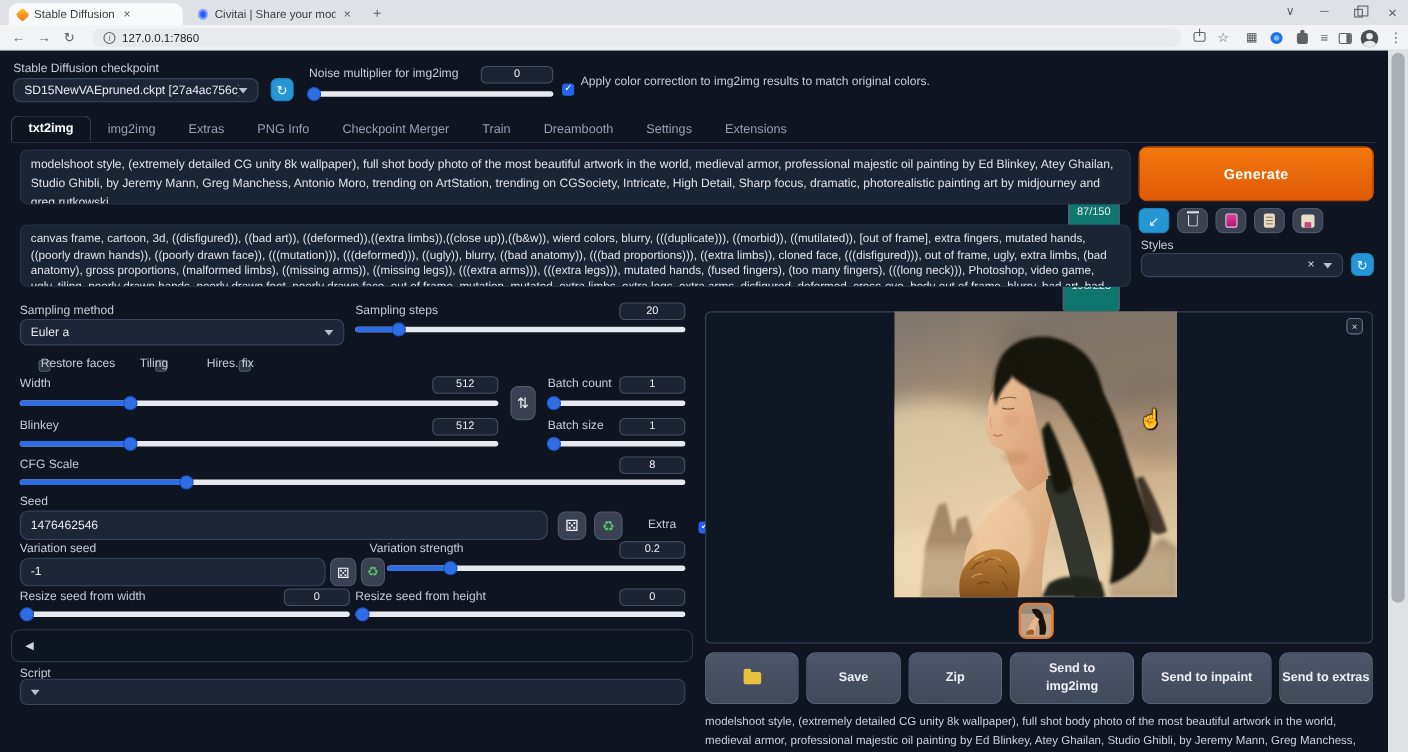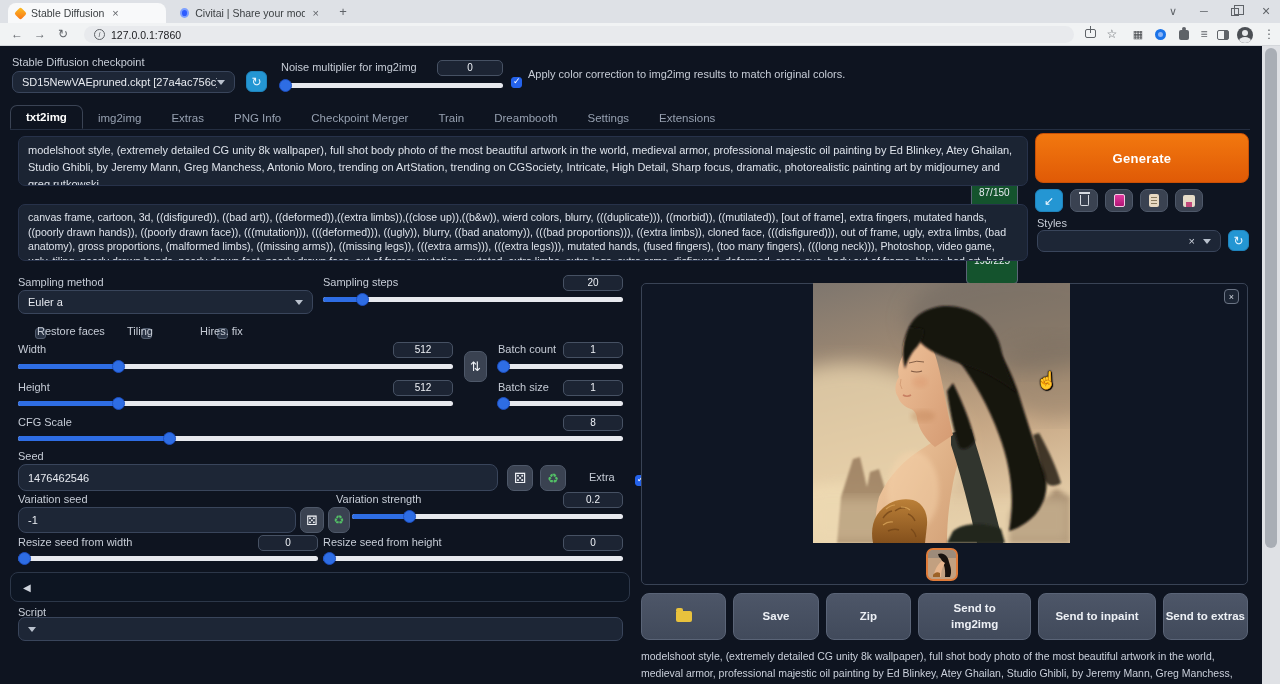--- a/index.html
+++ b/index.html
@@ -45,21 +45,21 @@
   .caret { width:0; height:0; border-left:4px solid transparent; border-right:4px solid transparent; border-top:5px solid #b9c1cd; }
   .numbox { background:#1c2433; border:1px solid #465163; border-radius:5px; font-size:10px; color:#eef1f6; text-align:center; line-height:14px; }
   .slider { height:5px; border-radius:3px; background:#e7e9ee; }
   .slider .fill { position:absolute; left:0; top:0; height:5px; border-radius:3px; background:#2e6de4; }
   .knob { position:absolute; top:-4px; width:13px; height:13px; border-radius:50%; background:#2e6de4; border:1px solid #1d4fc0; margin-left:-6px; }
   .cb { width:11px; height:11px; border-radius:3px; background:#2a3445; border:1px solid #515c6e; display:inline-block; position:relative; flex:none; }
   .cb.checked { background:#2563eb; border-color:#2563eb; }
   .cb.checked:before { content:"✓"; position:absolute; left:1px; top:-2px; color:#fff; font-size:9px; }
   .ubtn { background:#3a4251; border:1px solid #4e5869; border-radius:7px; display:flex; align-items:center; justify-content:center; color:#f0f2f6; }
   .bluebtn { background:#2496d3; border:1px solid #1f84bd; border-radius:6px; display:flex; align-items:center; justify-content:center; color:#eaf6ff; }
-  .badge { background:#14532d; border:1px solid #5b6577; border-radius:4px; font-size:10px; color:#e8ebf2; padding:17px 7px;margin-top:44px; }
+  .badge { background:#0f766e; border:1px solid #5b6577; border-radius:4px; font-size:10px; color:#e8ebf2; padding:17px 7px;margin-top:44px; }
   .txtarea { background:#1b2433; border:1px solid #27324a; border-radius:7px; font-size:11px; line-height:1.55; color:#dde2ea; padding:5px 9px; overflow:hidden; }
   .tabrow { position:absolute; left:10px; top:59px; width:1240px; height:25px; border-bottom:1px solid #242e41; display:flex; align-items:flex-end; }
   .tab { font-size:11.5px; color:#96a0b0; padding:5px 15px; }
   .tab.sel { color:#fff; font-weight:bold; border:1px solid #3a4354; border-bottom:1px solid #0e1420; border-radius:7px 7px 0 0; background:#0e1420; }
   .genbtn { background:linear-gradient(180deg,#f2780f,#e05a06); border-radius:8px; color:#fff; font-size:13px; font-weight:bold; display:flex; align-items:center; justify-content:center; letter-spacing:.3px; border:1px solid #c94f05; }
   .gbtn { flex:1; background:linear-gradient(180deg,#4d5668,#414a5b); border:1px solid #5a6477; border-radius:8px; color:#edf0f5; font-size:11.5px; font-weight:bold; display:flex; align-items:center; justify-content:center; text-align:center; line-height:1.35; }
   .folder { width:16px; height:11px; background:#e9c23d; border-radius:1px 2px 2px 2px; position:relative; }
   .folder:before { content:""; position:absolute; left:0; top:-3px; width:7px; height:3px; background:#e9c23d; border-radius:2px 2px 0 0; }
   .trash { width:9px; height:11px; border:1px solid #d7dbe2; border-top:none; border-radius:0 0 2px 2px; position:relative; }
   .trash:before { content:""; position:absolute; left:-2px; top:-3px; width:11px; height:2px; background:#d7dbe2; }
@@ -188,38 +188,38 @@
     <div class="abs slider" style="left:323px;top:251px;width:300px;">
       <div class="fill" style="width:13%;"></div>
         <div class="knob" style="left:13%;"></div>
     </div>
 
     <span class="abs cb" style="left:20px;top:279px;"></span>
     <div class="abs lbl" style="left:37px;top:279px;">Restore faces</div>
     <span class="abs cb" style="left:110px;top:279px;"></span>
     <div class="abs lbl" style="left:127px;top:279px;">Tiling</div>
     <span class="abs cb" style="left:171px;top:279px;"></span>
-    <div class="abs lbl" style="left:200px;top:279px;">Hires. fix</div>
+    <div class="abs lbl" style="left:188px;top:279px;">Hires. fix</div>
 
     <div class="abs lbl" style="left:18px;top:297px;">Width</div>
     <div class="abs numbox" style="left:393px;top:296px;width:60px;height:16px;">512</div>
     <div class="abs slider" style="left:18px;top:318px;width:435px;">
       <div class="fill" style="width:23%;"></div>
         <div class="knob" style="left:23%;"></div>
     </div>
     <div class="abs lbl" style="left:498px;top:297px;">Batch count</div>
     <div class="abs numbox" style="left:563px;top:296px;width:60px;height:16px;">1</div>
     <div class="abs slider" style="left:498px;top:318px;width:125px;">
       <div class="fill" style="width:4%;"></div>
         <div class="knob" style="left:4%;"></div>
     </div>
 
     <div class="abs ubtn" style="left:464px;top:305px;width:23px;height:31px;font-size:13px;">⇅</div>
 
-    <div class="abs lbl" style="left:18px;top:335px;">Height</div>
+    <div class="abs lbl" style="left:18px;top:335px;">Blinkey</div>
     <div class="abs numbox" style="left:393px;top:334px;width:60px;height:16px;">512</div>
     <div class="abs slider" style="left:18px;top:355px;width:435px;">
       <div class="fill" style="width:23%;"></div>
         <div class="knob" style="left:23%;"></div>
     </div>
     <div class="abs lbl" style="left:498px;top:335px;">Batch size</div>
     <div class="abs numbox" style="left:563px;top:334px;width:60px;height:16px;">1</div>
     <div class="abs slider" style="left:498px;top:355px;width:125px;">
       <div class="fill" style="width:4%;"></div>
         <div class="knob" style="left:4%;"></div>

